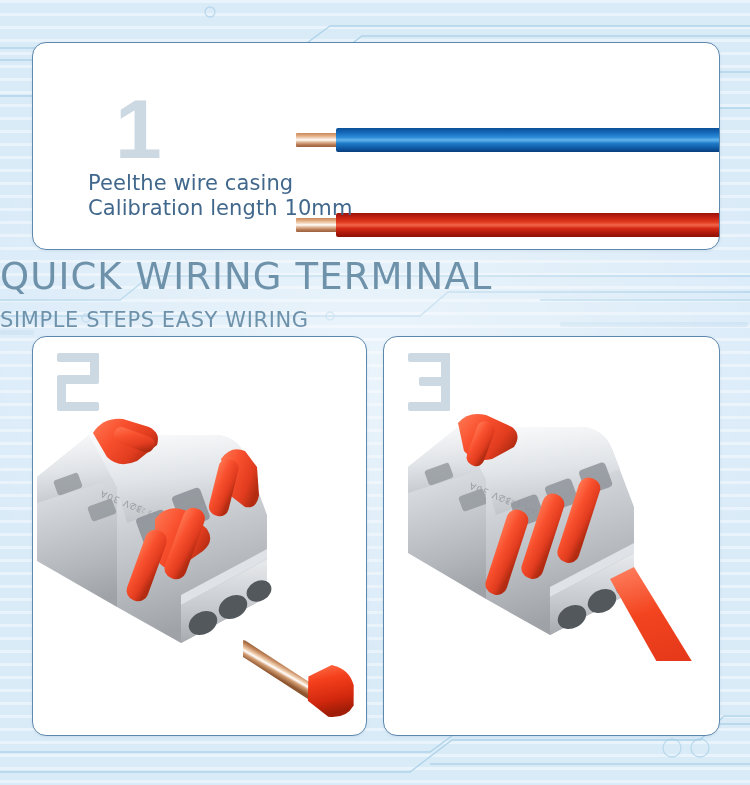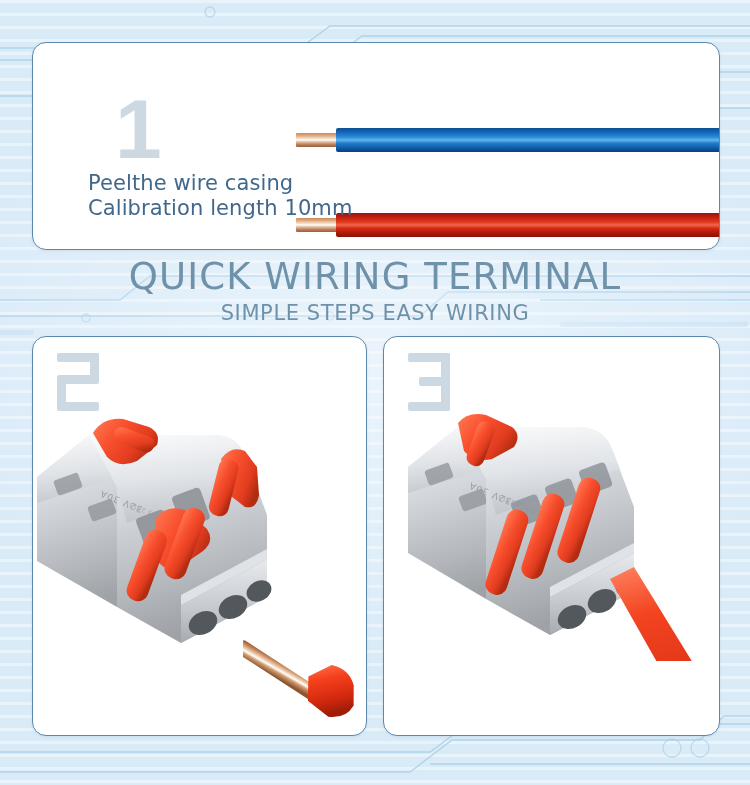--- a/index.html
+++ b/index.html
@@ -47,30 +47,30 @@
 
   
   .p1-text{
     position:absolute;left:55px;top:128px;
     color:#41688c;font-size:21px;line-height:25px;
     font-family:"DejaVu Sans", sans-serif;letter-spacing:.1px;
     white-space:pre-line;
   }
 
   
-  .title-wrap{position:absolute;left:0;top:256px;width:750px;text-align:center;}
+  .title-wrap{position:absolute;left:0;top:256px;width:750px;}
   .title{
     font-family:"DejaVu Sans", sans-serif;
     font-size:37px;letter-spacing:1.1px;color:#6f92ab;
     font-weight:400;line-height:42px;
   }
   .subtitle{
     font-family:"DejaVu Sans", sans-serif;
     font-size:21px;letter-spacing:.6px;color:#6f92ab;
-    font-weight:400;line-height:28px;margin-top:1px;
+    font-weight:400;line-height:28px;margin-top:8px;
   }
   .copper{
     position:absolute;height:14px;border-radius:1px;
     background:linear-gradient(to bottom,
       #c98a5e 0%, #e0a97d 18%, #f6e0cc 40%, #ffffff 50%,
       #e8c4a6 62%, #b5764f 85%, #9a6240 100%);
   }
   .sheath-blue{
     position:absolute;height:24px;border-radius:2px 0 0 2px;
     background:linear-gradient(to bottom,

